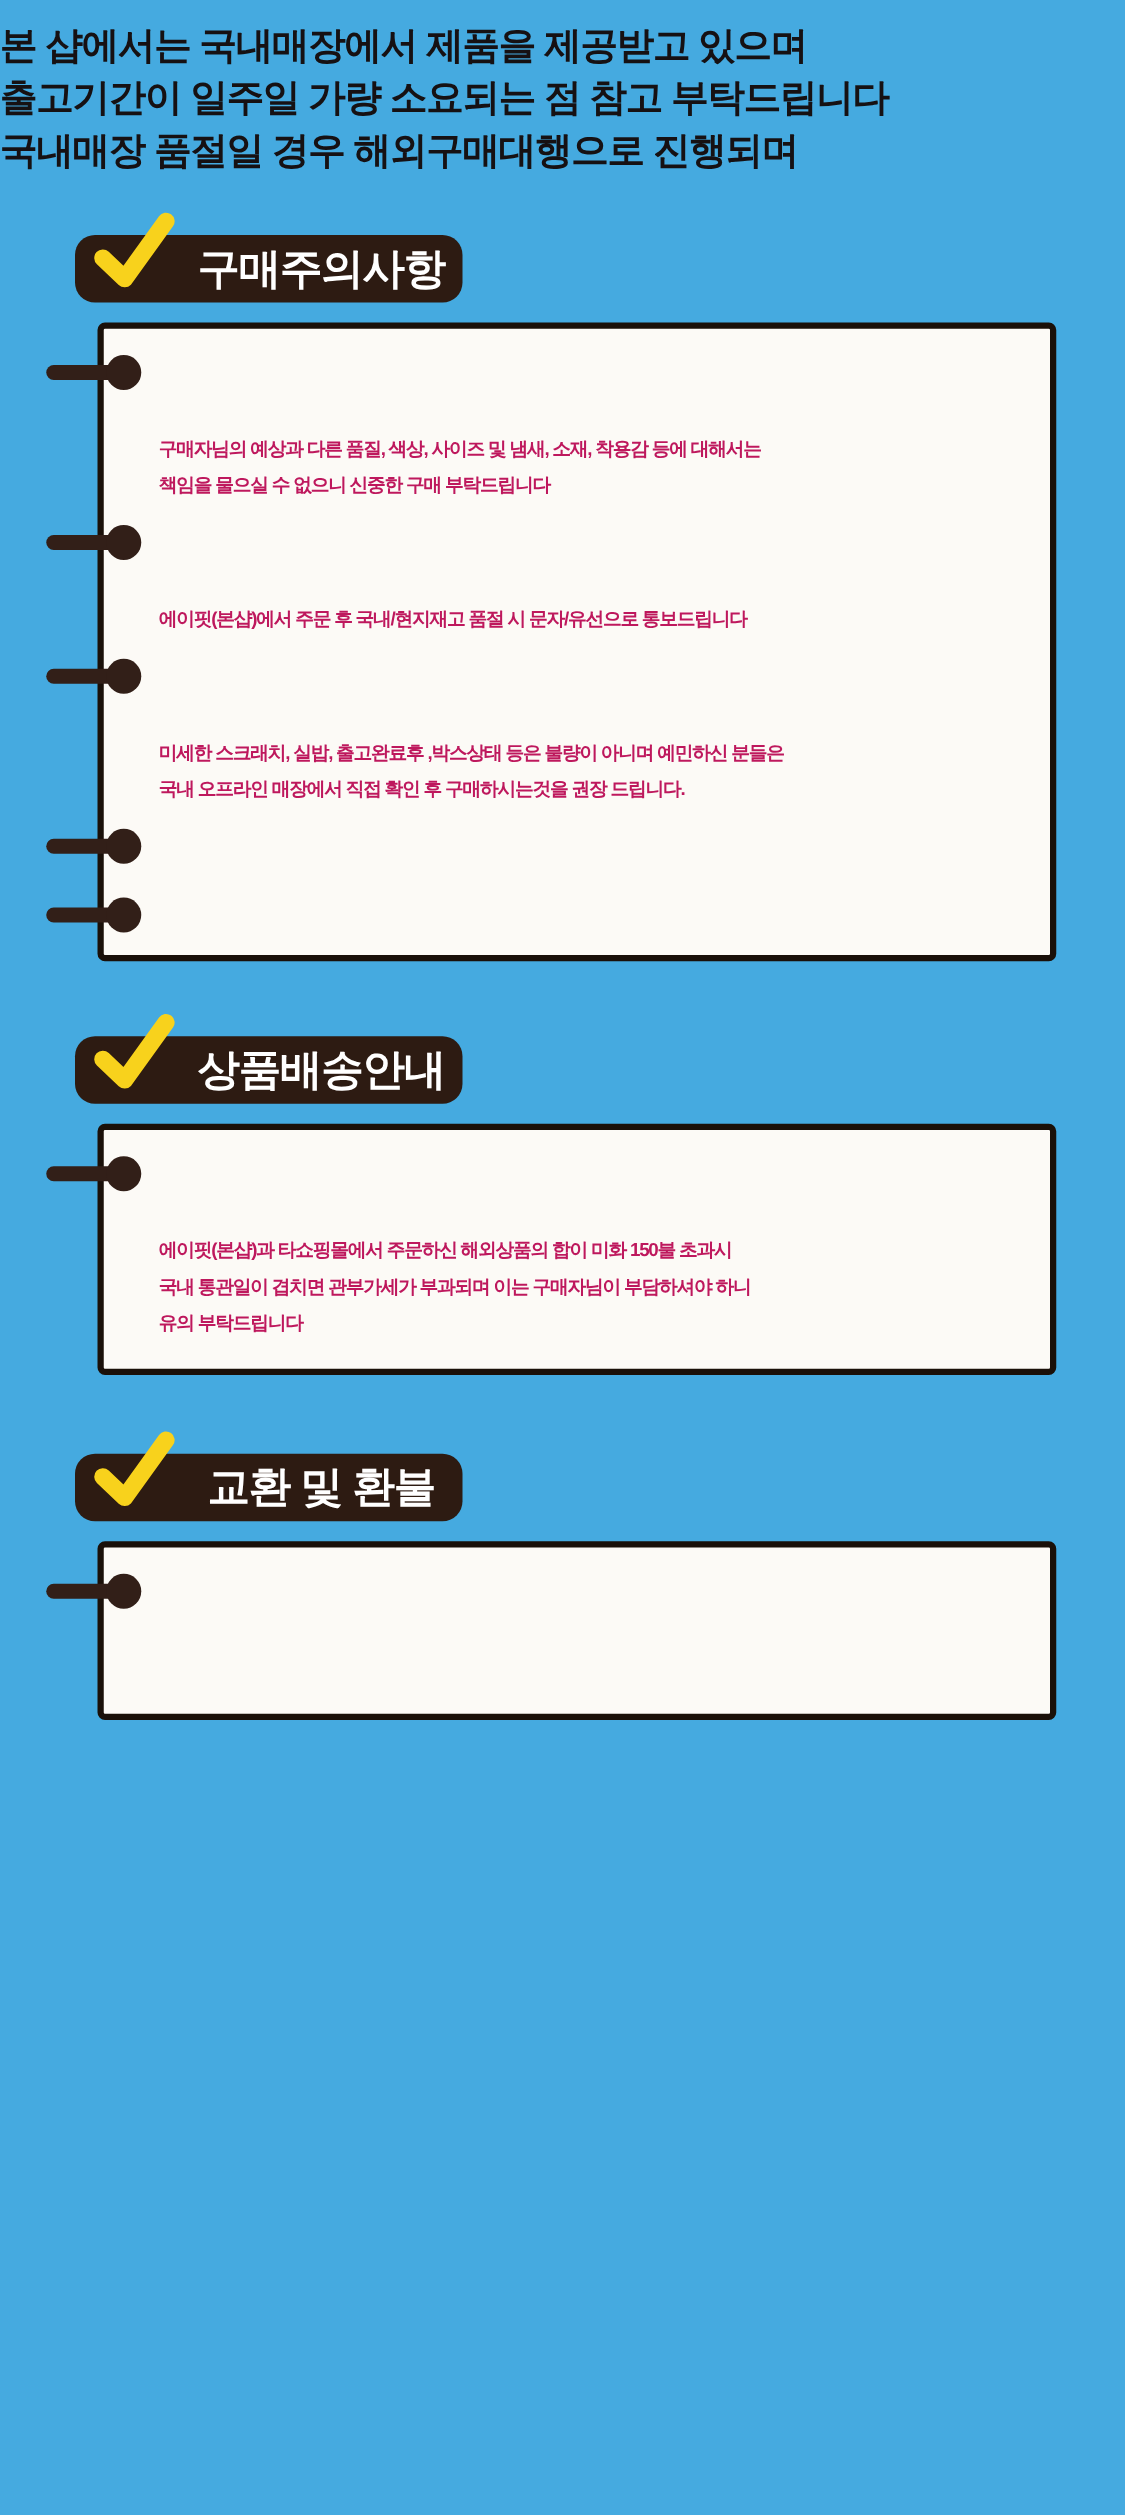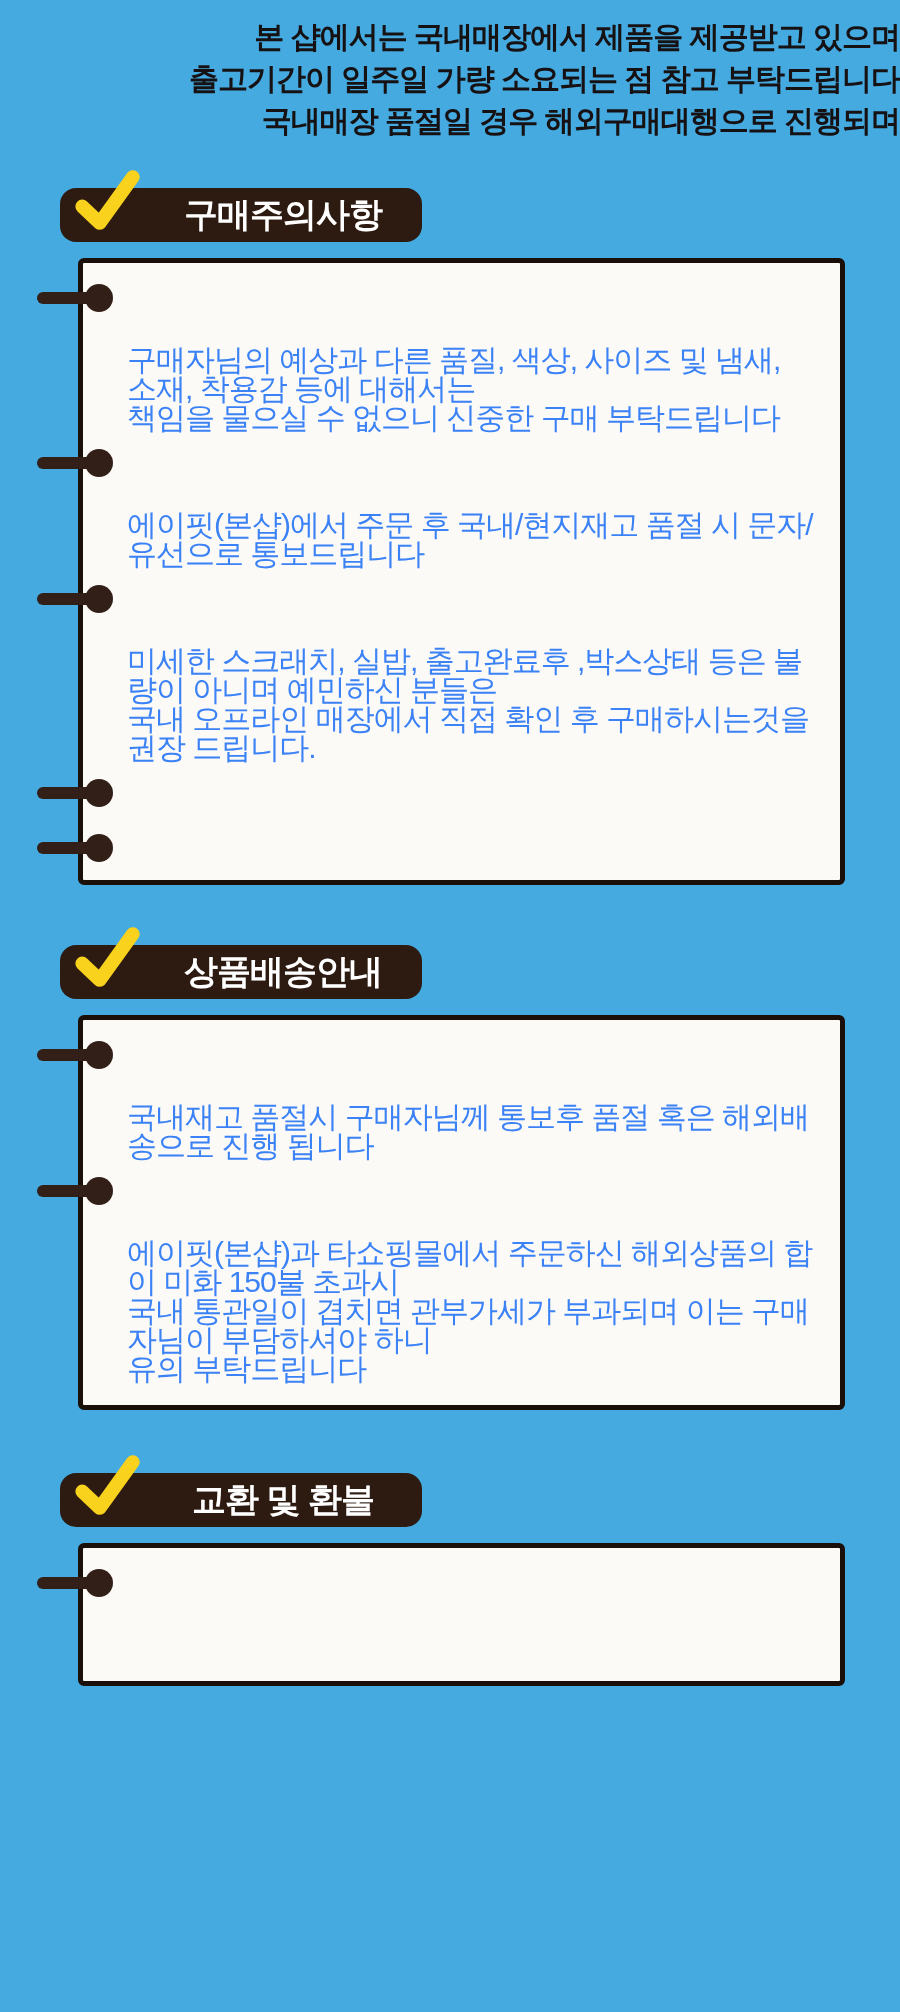--- a/index.html
+++ b/index.html
@@ -6,34 +6,34 @@
   body{
     width:900px;height:2012px;
     background:#45aae0;
     font-family:"Liberation Sans","DejaVu Sans",sans-serif;
     overflow:hidden;
     position:relative;
   }
   
   .top-notice{
     padding-top:16px;
-    text-align:right;
+    text-align:left;
     font-size:30px;
     line-height:42px;
     font-weight:800;
     color:#161113;
     letter-spacing:-1px;
   }
   .top-notice div{white-space:nowrap;}
 
   
   .section-header{
     position:relative;
     margin-left:60px;
-    width:362px;
+    width:310px;
     height:54px;
     background:#2d1b12;
     border-radius:16px;
     display:flex;
     align-items:center;
   }
   .section-header .check{
     position:absolute;
     left:14px;
     top:-22px;
@@ -58,24 +58,24 @@
   .note-box{
     position:relative;
     margin:16px 55px 0 78px;
     background:#fcfaf6;
     border:5px solid #1a1009;
     border-radius:6px;
     padding:24px 26px 20px 44px;
   }
   .para{
     position:relative;
-    font-size:30px;
+    font-size:15px;
     line-height:29px;
-    font-weight:400;
-    color:#3b82f6;
+    font-weight:700;
+    color:#be185d;
     letter-spacing:-1px;
     white-space:pre-line;
     margin-bottom:20px;
   }
   .para:last-child{margin-bottom:2px;}
   .pin{
     position:absolute;
     left:-90px;
     top:5px;
     width:64px;
@@ -151,24 +151,20 @@
 
 <div class="section-header mt-h2">
   <svg class="check" viewBox="0 0 74 74">
     <polyline points="9,44 28,62 64,12" fill="none" stroke="#f8d21c" stroke-width="15" stroke-linecap="round" stroke-linejoin="round"></polyline>
   </svg>
   <div class="title">상품배송안내</div>
 </div>
 <div class="note-box">
   <div class="para">
     <span class="pin"></span>
-    <span>국내재고 품절시 구매자님께 통보후 품절 혹은 해외배송으로 진행 됩니다</span>
-  </div>
-  <div class="para">
-    <span class="pin"></span>
     <span>에이핏(본샵)과 타쇼핑몰에서 주문하신 해외상품의 합이 미화 150불 초과시
 국내 통관일이 겹치면 관부가세가 부과되며 이는 구매자님이 부담하셔야 하니
 유의 부탁드립니다</span>
   </div>
 </div>
 
 <div class="section-header mt-h3">
   <svg class="check" viewBox="0 0 74 74">
     <polyline points="9,44 28,62 64,12" fill="none" stroke="#f8d21c" stroke-width="15" stroke-linecap="round" stroke-linejoin="round"></polyline>
   </svg>

